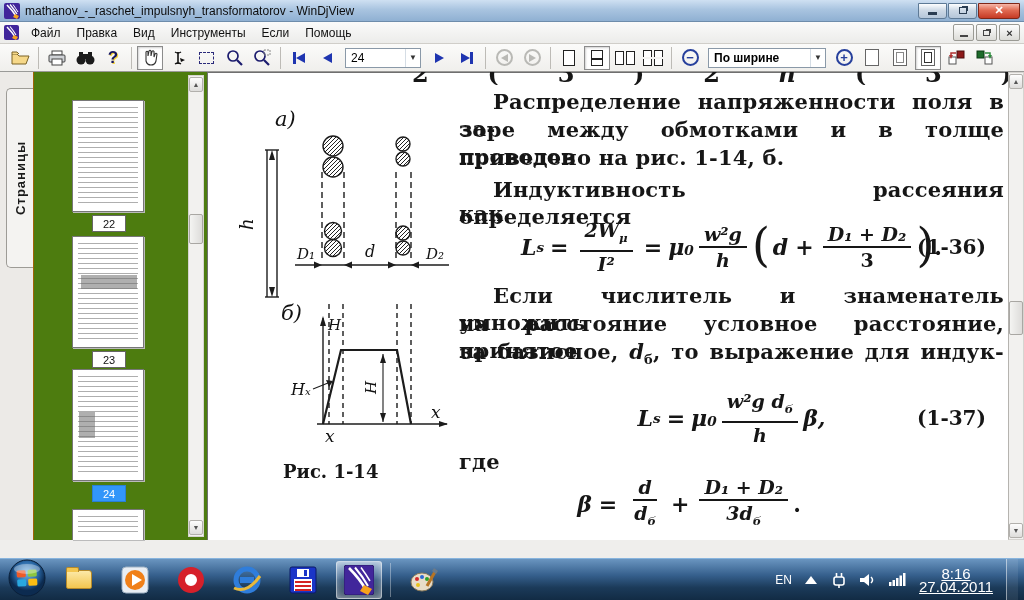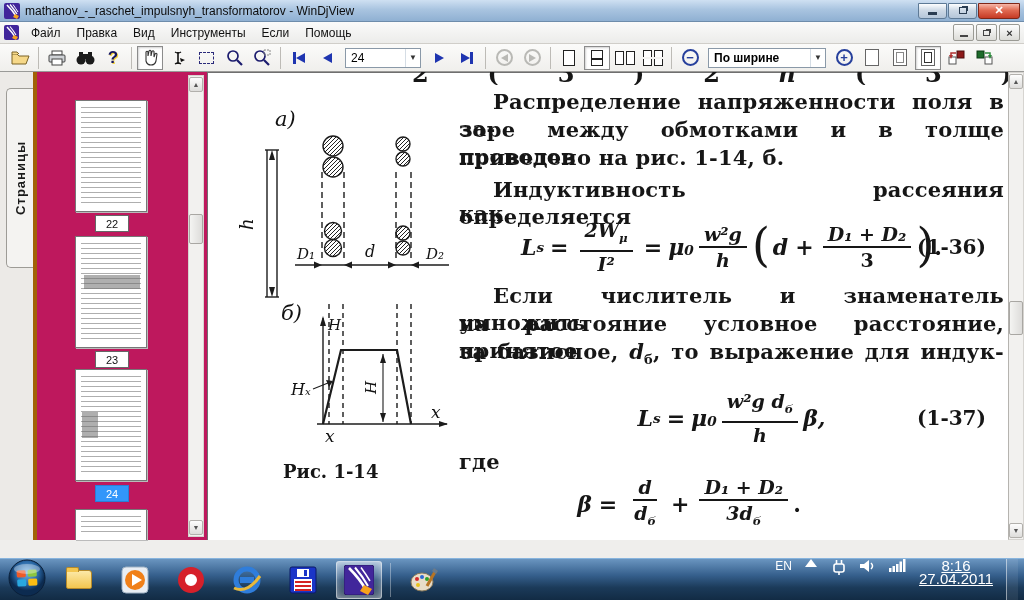--- a/index.html
+++ b/index.html
@@ -59,22 +59,22 @@
   .lay-ico { border:1px solid #222; background:#fff; }
   .pagemode { width:14px; height:17px; border:1px solid #666; background:#fff; position:relative; }
 
   
   #sidebar { left:0; top:72px; width:207px; height:468px; background:#eceae7; }
   #pages-tab { left:6px; top:16px; width:27px; height:180px; background:#f4f3f1;
     border:1px solid #9d9b96; border-right:none; border-radius:5px 0 0 5px;
     display:flex; align-items:center; justify-content:center; }
   #pages-tab span { writing-mode:vertical-rl; transform:rotate(180deg);
     font-size:13px; font-weight:bold; color:#1a1a1a; letter-spacing:1px; }
-  #thumb-panel { left:33px; top:0; width:174px; height:468px; background:#be185d;
-    border-left:4px solid #a16207; }
+  #thumb-panel { left:33px; top:0; width:174px; height:468px; background:#4d7c0f;
+    border-left:1px solid #a16207; }
   #thumb-close { right:8px; top:8px; width:15px; height:15px; color:#111; font-size:14px;
     font-weight:bold; line-height:13px; text-align:center; }
   .thumb { left:38px; width:72px; background:#fff; border:1px solid #777;
     box-shadow:1px 1px 0 #bbb; overflow:hidden; }
   .thumb-fill { position:absolute; inset:4px 5px;
     background:repeating-linear-gradient(#fff 0 2px,#9a9a9a 2px 3px,#fff 3px 5px); opacity:.8; }
   .thumb-block { position:absolute; background:#6d6d6d; opacity:.55; }
   .thumb-label { left:58px; width:34px; height:17px; border:1px solid #666; background:#fff;
     font-size:11px; display:flex; align-items:center; justify-content:center; color:#111; }
   .thumb-label.selected { background:#3296fa; border-color:#2a7fd4; color:#fff; }
@@ -115,21 +115,21 @@
 
   
   #taskbar { left:0; top:558px; width:1024px; height:42px;
     background:linear-gradient(#6a95c0,#355f8c 40%,#1b3a59 70%,#122b44);
     border-top:1px solid #88b4dd; display:flex; align-items:center; }
   .task-cell { width:46px; height:38px; margin-left:10px; border-radius:3px;
     display:flex; align-items:center; justify-content:center; }
   .task-cell.active { background:linear-gradient(rgba(255,255,255,.45),rgba(255,255,255,.12) 50%,rgba(255,255,255,.28));
     border:1px solid rgba(255,255,255,.55); box-shadow:inset 0 0 6px rgba(255,255,255,.4); }
   .task-divider { width:1px; height:34px; background:rgba(255,255,255,.35); margin-left:8px; }
-  #tray { margin-left:auto; display:flex; align-items:flex-start; gap:13px; color:#fff;
+  #tray { margin-left:auto; display:flex; align-items:center; gap:13px; color:#fff;
     padding-right:6px; height:100%; }
   .clock { text-align:center; font-size:15px; line-height:13px;text-decoration:underline; }
   #show-desktop { width:12px; height:42px; border-left:1px solid rgba(255,255,255,.5);
     background:rgba(255,255,255,.08); }
   .folder-ico { width:26px; height:19px; background:linear-gradient(#fce9a8,#f3c64f);
     border:1px solid #b68a2a; border-radius:2px 3px 2px 2px; position:relative; }
   .folder-ico:before { content:""; position:absolute; left:-1px; top:-4px; width:11px; height:4px;
     background:#f3c64f; border:1px solid #b68a2a; border-bottom:none; border-radius:2px 2px 0 0; }
 </style>
 </head>

